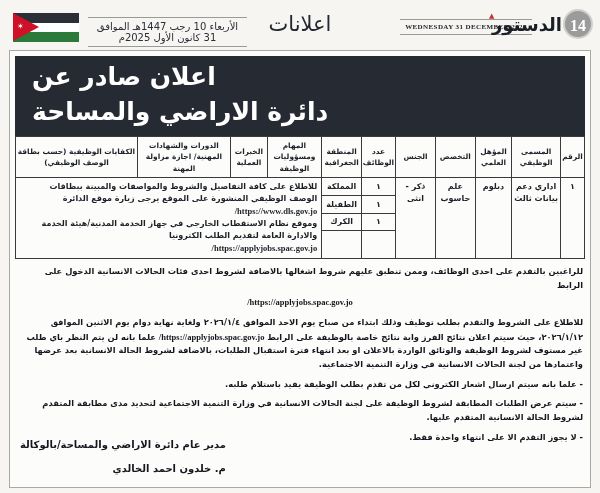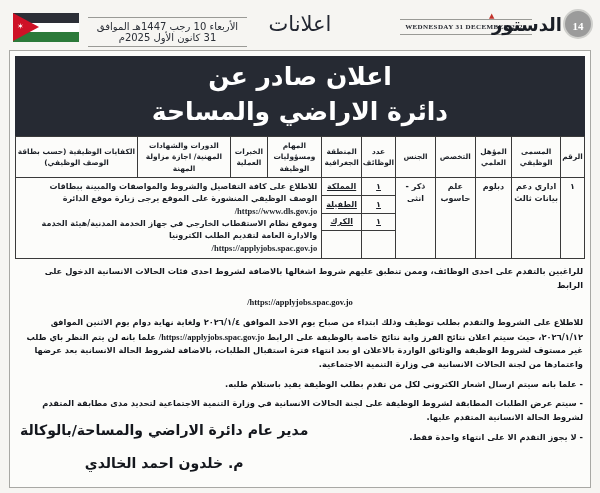--- a/index.html
+++ b/index.html
@@ -21,45 +21,45 @@
   .rule-box{border-top:1px solid #9a9a96;border-bottom:1px solid #9a9a96;padding:3px 2px;text-align:center;}
   .date-ar{position:absolute;left:88px;top:17px;width:155px;font-size:10px;color:#2a2e36;direction:rtl;font-weight:normal;}
   .section-label{position:absolute;left:0;right:0;top:12px;text-align:center;
     font-size:21px;font-weight:normal;color:#232732;}
   .date-en{position:absolute;left:400px;top:19px;width:128px;font-size:7px;font-weight:bold;
     font-family:"Liberation Serif",serif;color:#23262e;letter-spacing:.4px;}
   .paper-logo{position:absolute;left:492px;top:14px;font-size:18px;font-weight:bold;
     direction:rtl;color:#1a1e26;}
   .logo-emblem{position:absolute;left:-3px;top:-2px;font-size:7px;color:#c2322b;}
   .page-circle{position:absolute;right:7px;top:9px;width:30px;height:30px;border-radius:50%;
-    background:#9b9b9b;border:2px solid #cfcfcc;color:#fff;font-weight:bold;font-size:11px;
+    background:#9b9b9b;border:2px solid #cfcfcc;color:#fff;font-weight:bold;font-size:16px;
     text-align:center;line-height:30px;box-sizing:border-box;font-family:"Liberation Serif",serif;}
   
   .ann-box{margin:0 9px;background:#fcfcfa;border:1px solid #a8a8a4;
     padding:5px 5px 4px;height:438px;box-sizing:border-box;position:relative;}
-  .title-banner{background:#262a33;color:#fff;text-align:center;font-weight:bold;
+  .title-banner{background:#262a33;color:#fff;font-weight:bold;
     font-size:25px;line-height:1.38;padding:4px 17px 7px;}
   .intro{margin:7px 1px 5px;font-size:9.5px;text-align:right;direction:rtl;color:#14171d;}
   .intro b{color:#000;}
   
   table.jobs{width:100%;border-collapse:collapse;table-layout:fixed;direction:rtl;}
   .jobs th,.jobs td{border:1px solid #3a3a3a;text-align:center;}
   .jobs th{font-size:7.4px;font-weight:bold;padding:3px 1px;line-height:1.55;vertical-align:middle;}
   .jobs td{font-size:8px;font-weight:bold;padding:3px 1px;vertical-align:top;line-height:1.45;}
   .jobs td.stack{padding:0;}
-  .stack div{border-bottom:1px solid #3a3a3a;padding:2.5px 0;text-decoration:underline;}
+  .stack div{border-bottom:1px solid #3a3a3a;padding:2.5px 0;}
   .jobs td.details{height:70px;padding:3px 4px;line-height:1.5;text-align:right;}
   .lnk{font-family:"Liberation Serif",serif;direction:ltr;unicode-bidi:isolate;font-size:8.5px;font-weight:bold;}
   .details .lnk{display:block;}
   
   .para{margin:6px 2px 0;font-size:8.3px;font-weight:bold;direction:rtl;
     line-height:1.65;color:#14171d;}
   .linkline{margin:3px 0 0;text-align:center;}
-  .signature{position:absolute;left:10px;bottom:6px;direction:rtl;text-align:center;
-    font-size:14px;font-weight:bold;line-height:2.4;color:#14171d;}
+  .signature{position:absolute;left:10px;bottom:6px;direction:rtl;text-align:right;
+    font-size:10px;font-weight:bold;line-height:2.4;color:#14171d;}
 </style>
 </head>
 <body>
 
 <div class="topbar">
   <div class="flag">
     <div class="s1"></div>
       <div class="s2"></div>
       <div class="s3"></div>
     <div class="tri"></div>

